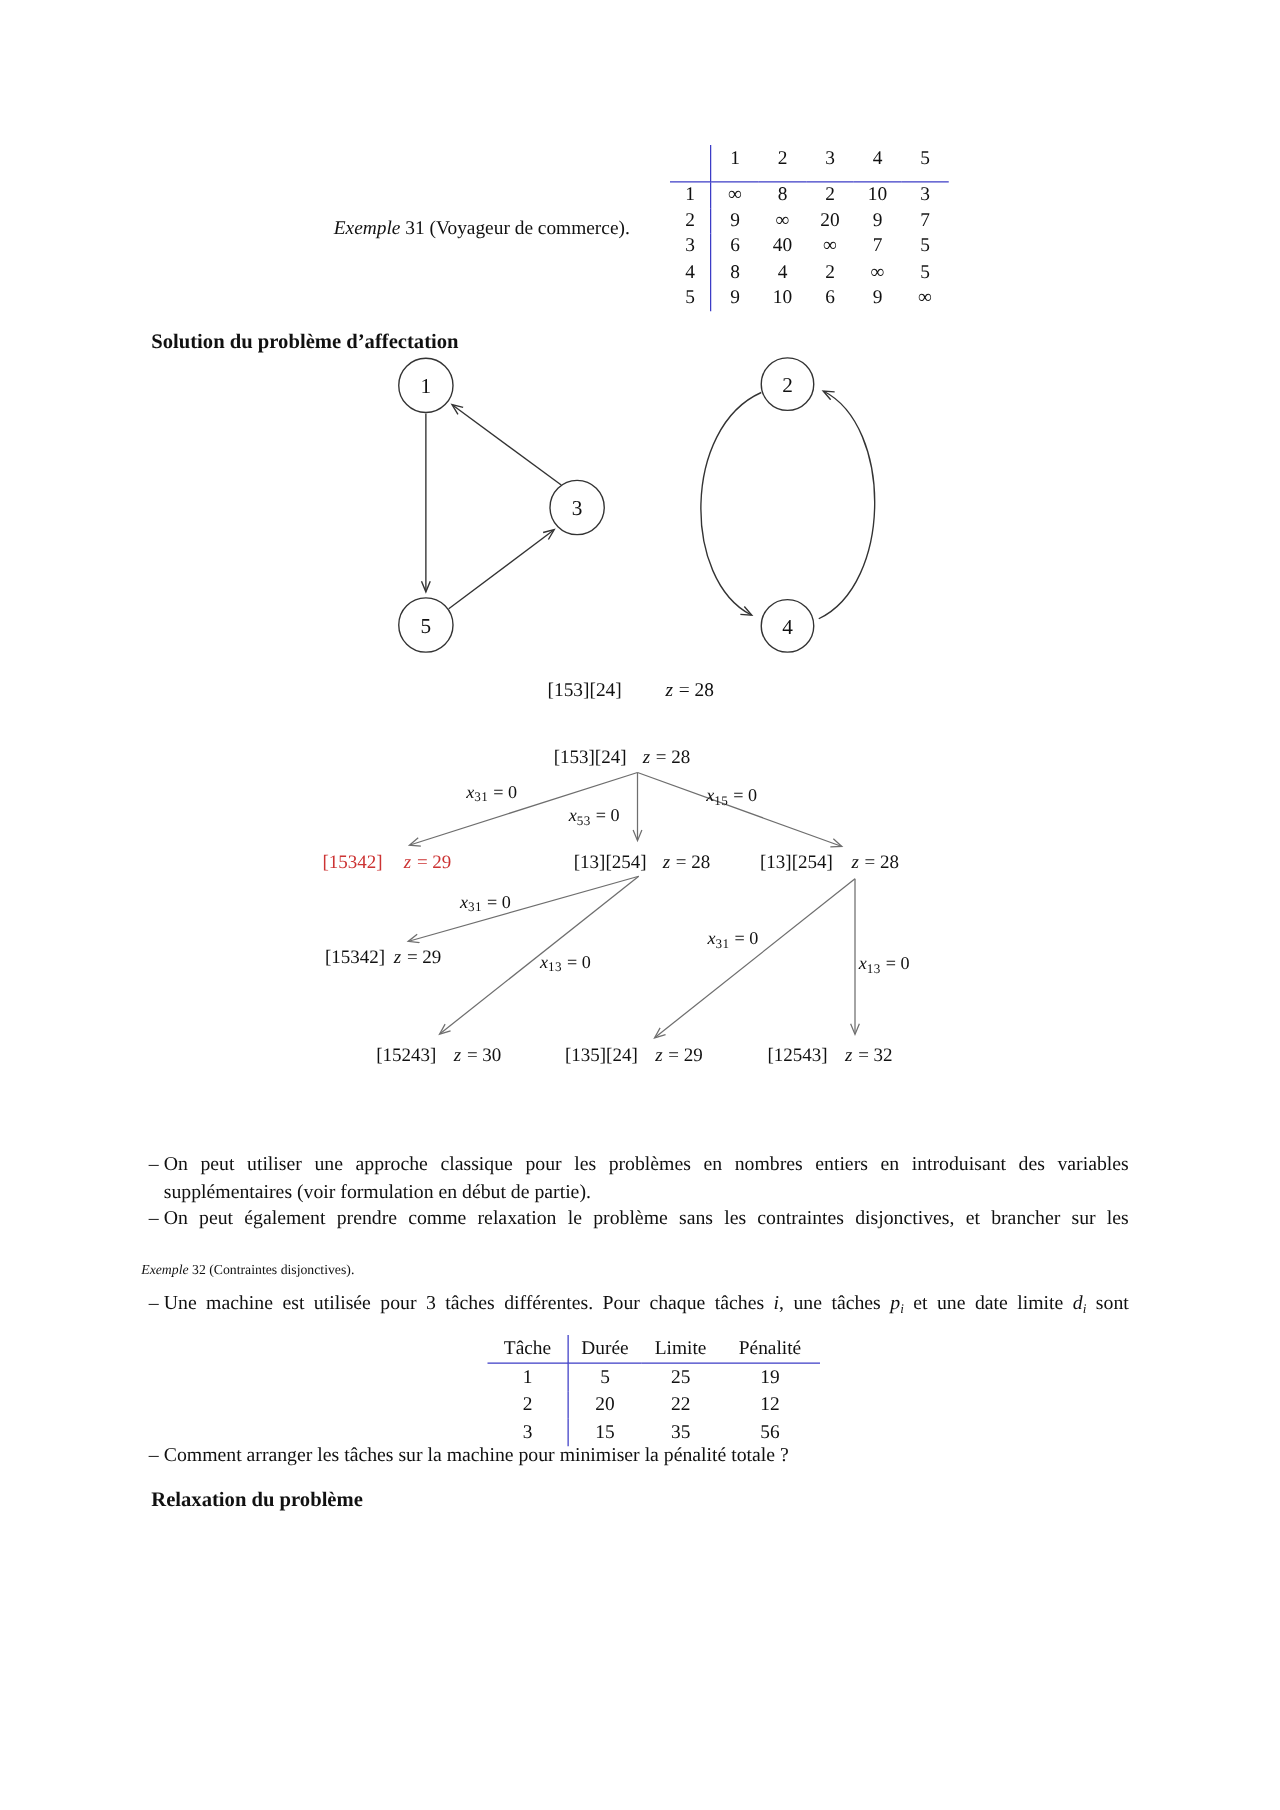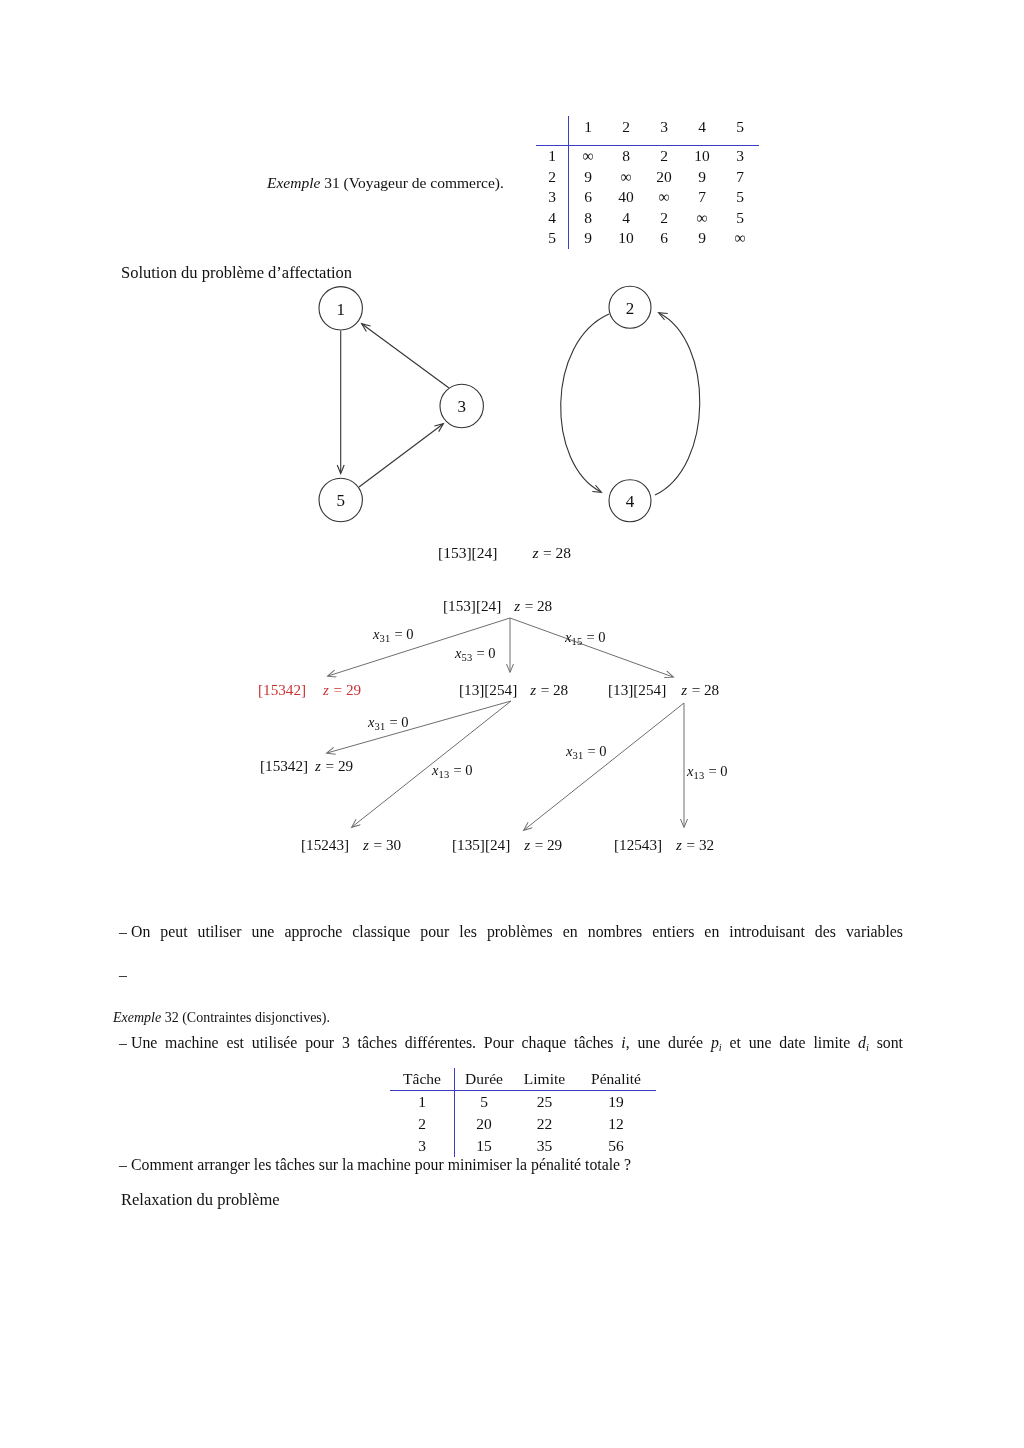--- a/index.html
+++ b/index.html
@@ -20,21 +20,21 @@
   .cost-matrix th, .cost-matrix td {
     font-weight:normal; text-align:center; padding:0; height:20.5px; min-width:38px;
   }
   .cost-matrix thead th { height:27px; vertical-align:top; padding-top:2px; }
   .cost-matrix th:first-child, .cost-matrix td:first-child {
     min-width:32px; width:32px; border-right:1.4px solid var(--blue);
   }
   .cost-matrix thead tr th { border-bottom:1.4px solid var(--blue); }
 
   
-  .subhead { font-weight:normal; font-size:16.5px; white-space:nowrap; }
+  .subhead { font-weight:bold; font-size:16.5px; white-space:nowrap; }
   .h-affect { left:121px; top:263px; }
   .h-relax  { left:121px; top:1190px; }
 
   
   .overlay { left:0; top:0; pointer-events:none; }
   .overlay text { font-family:"Liberation Serif","DejaVu Serif",serif; font-size:17px; fill:#111; text-anchor:middle; }
 
   
   .tnode { position:absolute; font-size:15.2px; white-space:nowrap; }
   .zpart { margin-left:14px; }
@@ -71,21 +71,21 @@
   .dash { width:12px; flex:none; font-size:15.8px; line-height:21.6px; }
   .btext { width:772px; }
   .line { font-size:15.8px; line-height:21.6px; }
   .just { text-align:justify; text-align-last:justify; }
   .b1 { top:921px; }
   .b2 { top:964px; }
   .b3 { top:1032px; }
   .b4 { top:1154px; }
   sub.msub { font-size:10.5px; vertical-align:-3px; }
 
-  .ex32 { left:113px; top:1010px; font-size:14px; white-space:nowrap; }
+  .ex32 { left:113px; top:1010px; font-size:11px; white-space:nowrap; }
 
   
   .task-table { left:390px; top:1068px; border-collapse:collapse; font-size:15.5px; }
   .task-table th, .task-table td {
     font-weight:normal; text-align:center; padding:0; height:22px;
   }
   .task-table th:first-child, .task-table td:first-child {
     width:64px; border-right:1.4px solid var(--blue);
   }
   .task-table thead th { border-bottom:1.4px solid var(--blue); }
@@ -218,35 +218,37 @@
   <div class="elabel e3"><span class="it">x</span><sub>31</sub><span class="eq">= 0</span></div>
   <div class="elabel e4"><span class="it">x</span><sub>13</sub><span class="eq">= 0</span></div>
   <div class="elabel e5"><span class="it">x</span><sub>31</sub><span class="eq">= 0</span></div>
   <div class="elabel e6"><span class="it">x</span><sub>13</sub><span class="eq">= 0</span></div>
 
 
   <div class="bullet b1">
     <span class="dash">–</span>
     <div class="btext">
       <div class="line just">On peut utiliser une approche classique pour les problèmes en nombres entiers en introduisant des variables</div>
+      <div class="line">supplémentaires (voir formulation en début de partie).</div>
     </div>
   </div>
 
   <div class="bullet b2">
     <span class="dash">–</span>
     <div class="btext">
+      <div class="line just">On peut également prendre comme relaxation le problème sans les contraintes disjonctives, et brancher sur les</div>
     </div>
   </div>
 
   <div class="abs ex32"><span class="it">Exemple</span><span> 32 (Contraintes disjonctives).</span></div>
 
   <div class="bullet b3">
     <span class="dash">–</span>
     <div class="btext">
-      <div class="line just"><span>Une machine est utilisée pour 3 tâches différentes. Pour chaque tâches </span><span class="it">i</span><span>, une durée </span><span class="it">p</span><sub class="msub it">i</sub><span> et une date limite </span><span class="it">d</span><sub class="msub it">i</sub><span> sont</span></div>
+      <div class="line just"><span>Une machine est utilisée pour 3 tâches différentes. Pour chaque tâches </span><span class="it">i</span><span>, une tâches </span><span class="it">p</span><sub class="msub it">i</sub><span> et une date limite </span><span class="it">d</span><sub class="msub it">i</sub><span> sont</span></div>
     </div>
   </div>
 
   <table class="abs task-table">
     <thead>
         <tr id="task-head">
           <th>Tâche</th>
           <th>Durée</th>
           <th>Limite</th>
           <th>Pénalité</th>

